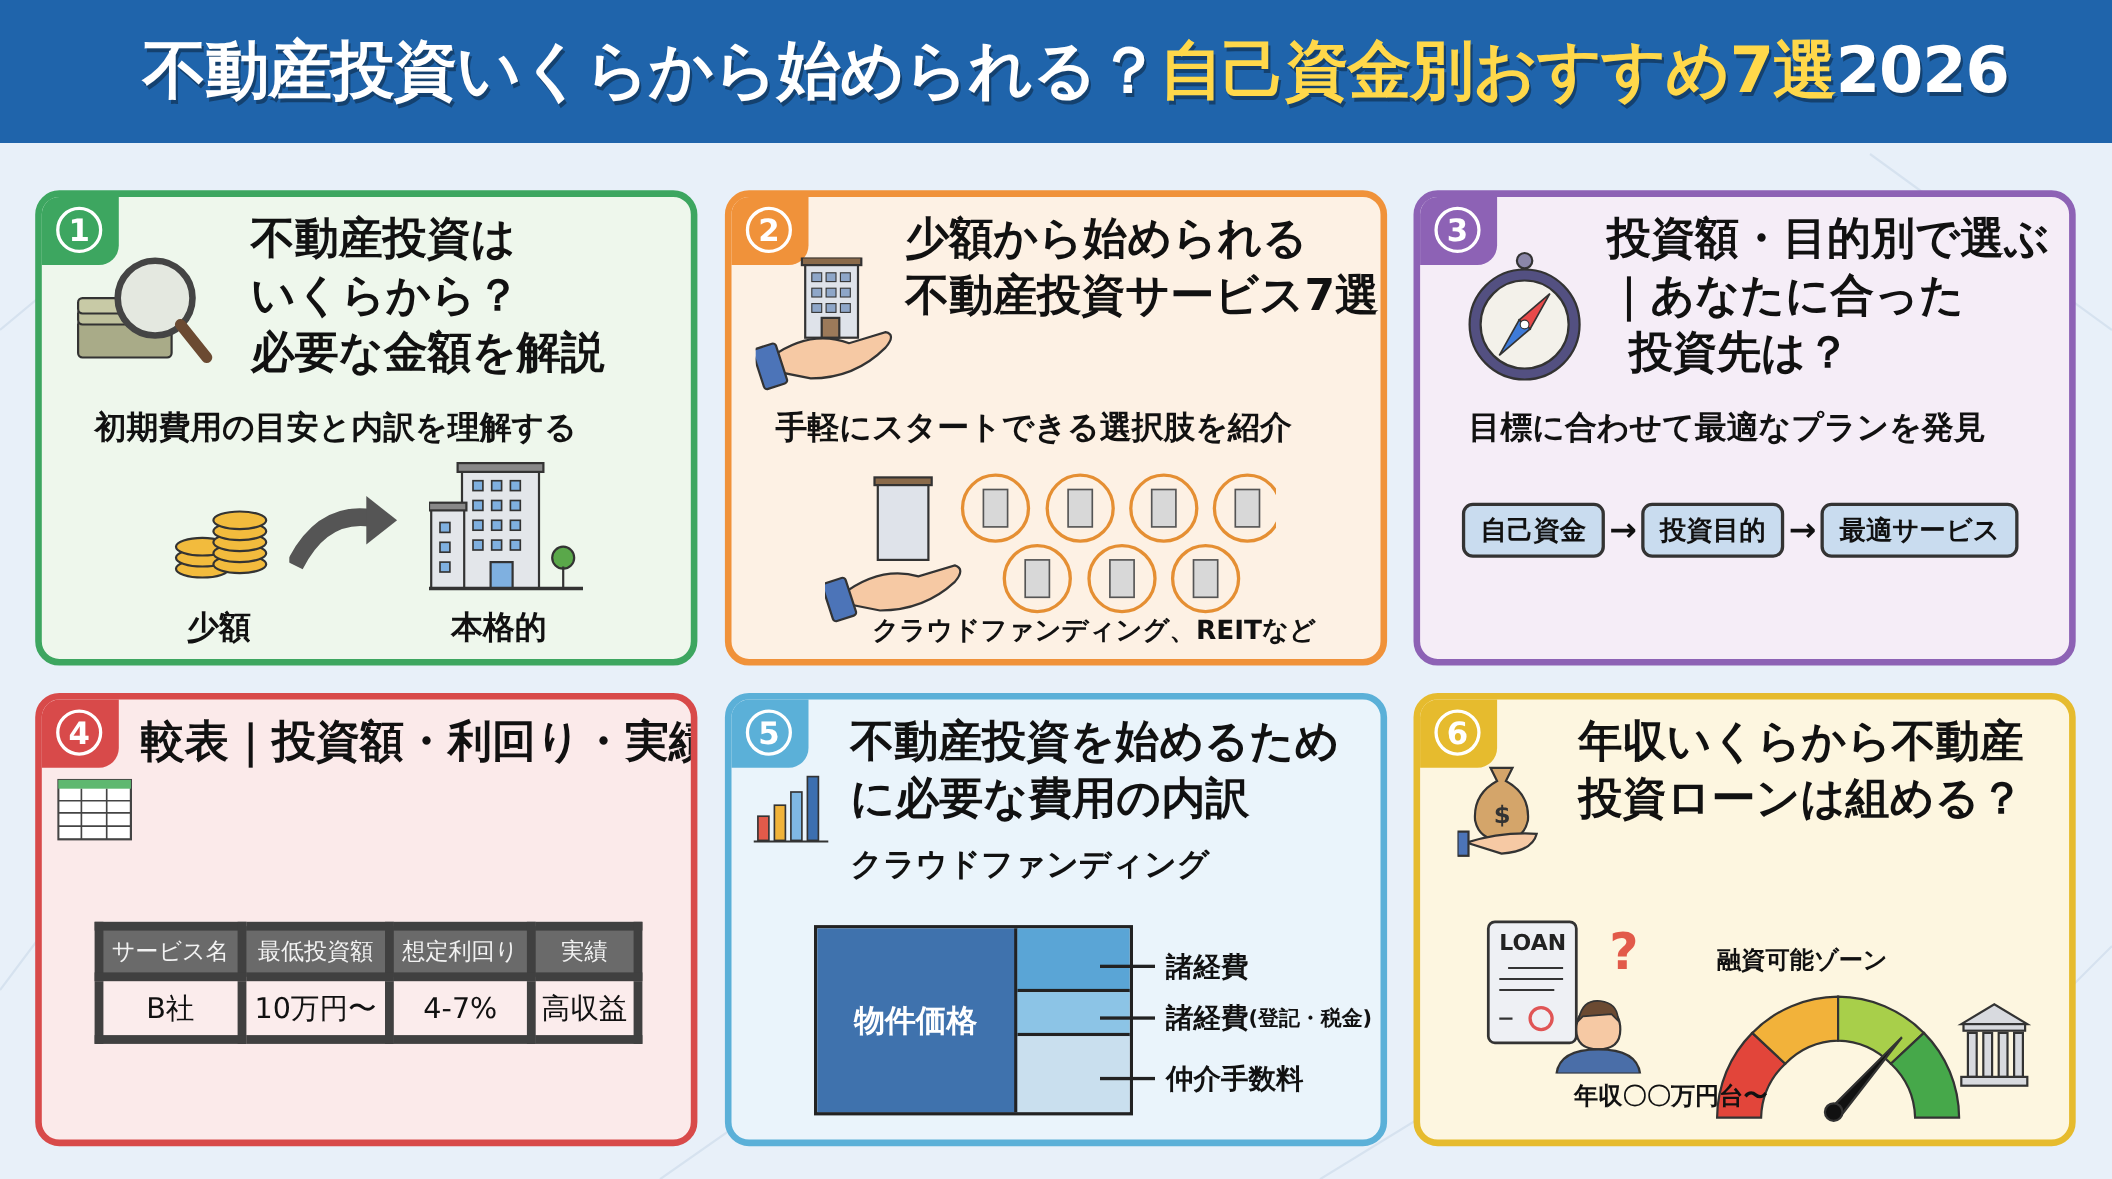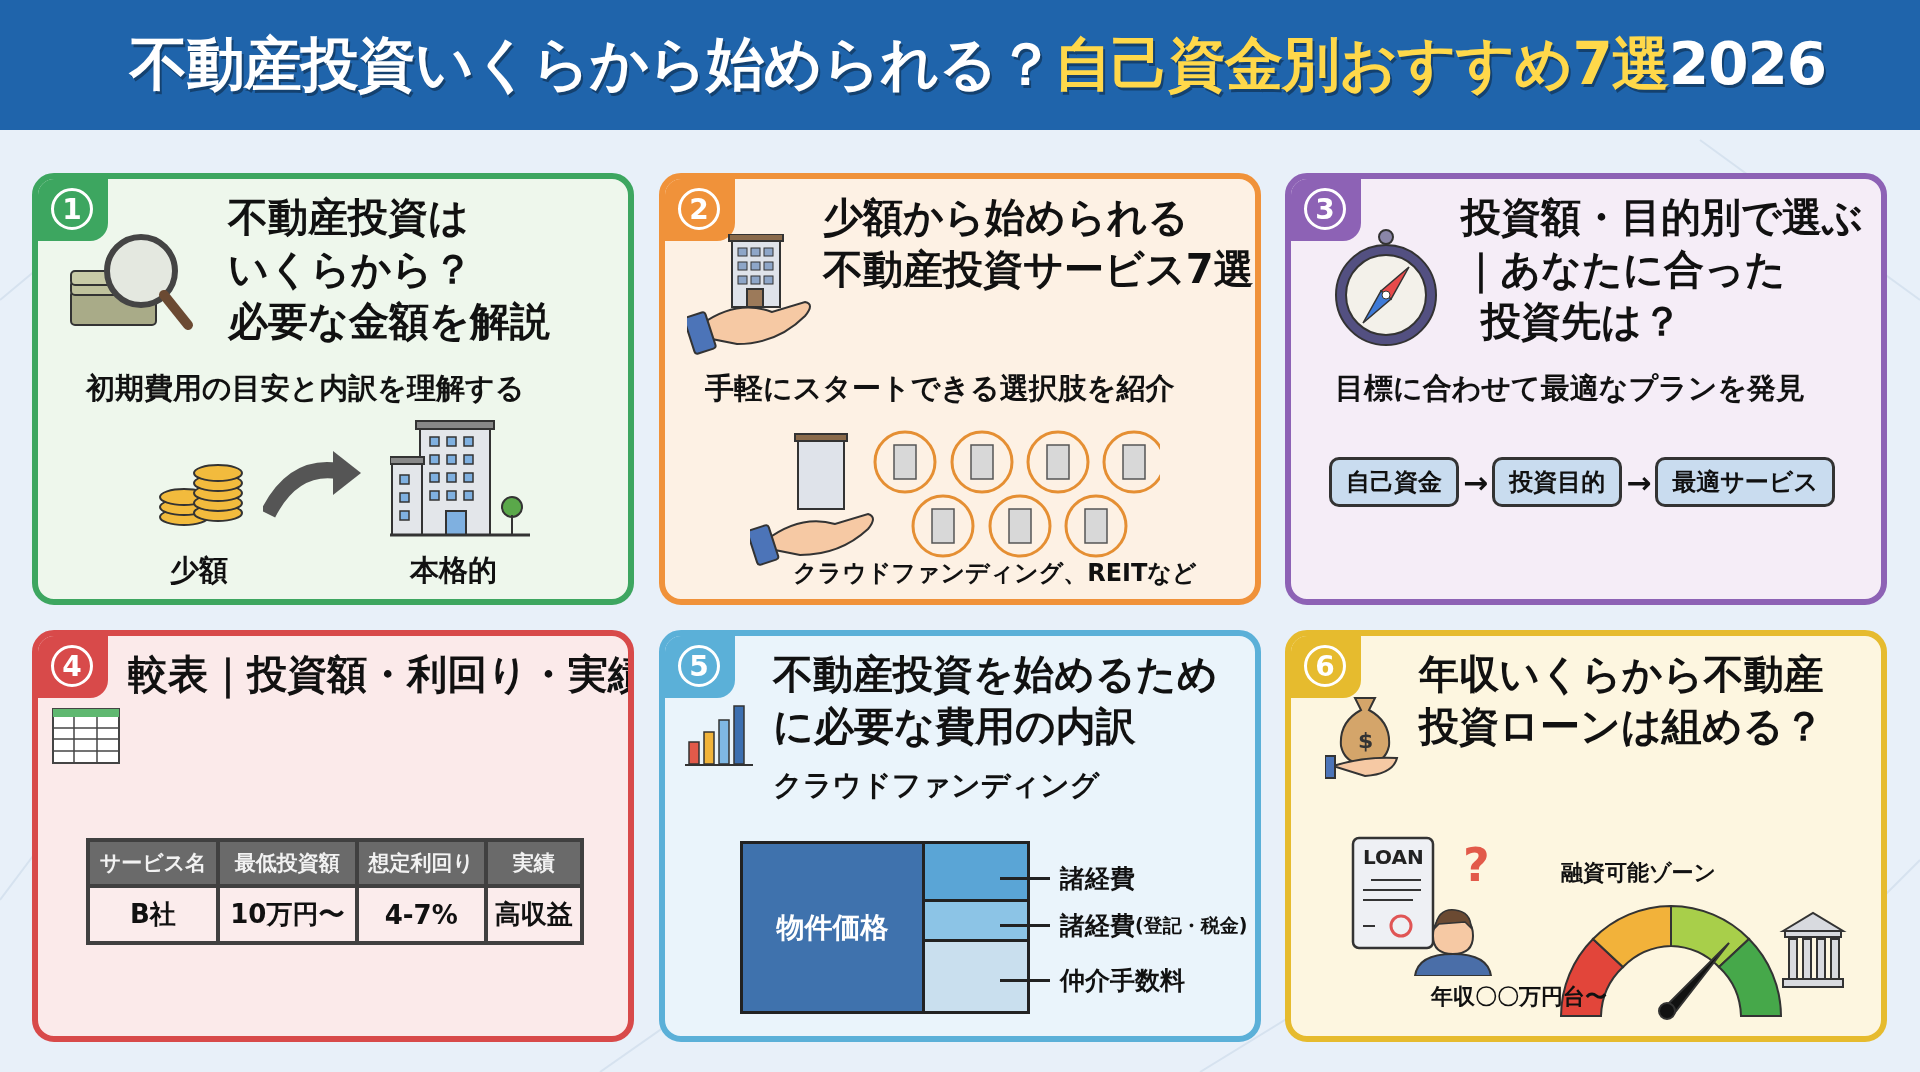--- a/index.html
+++ b/index.html
@@ -58,21 +58,21 @@
   .c6 .badge { background: #e6bb2e; }
 
   .flow { position: absolute; display: flex; align-items: center; }
   .flow .step {
     border: 3px solid #333; border-radius: 10px; background: #c9dcef;
     font-weight: bold; font-size: 24px; padding: 6px 14px; white-space: nowrap;
   }
   .flow .arrow { font-size: 30px; font-weight: bold; margin: 0 4px; }
 
   table.cmp { position: absolute; border-collapse: collapse; background: #fbecec; }
-  table.cmp th, table.cmp td { border: 4px solid #404040; text-align: center; font-weight: bold; }
+  table.cmp th, table.cmp td { border: 8px solid #404040; text-align: center; font-weight: normal; }
   table.cmp th { background: #6a6a6a; color: #f2f2f2; font-size: 21px; height: 46px; }
   table.cmp td { font-size: 26px; height: 57px; }
 
   .costbox { position: absolute; left: 75px; top: 205px; width: 290px; height: 173px; border: 3px solid #222; display: flex; }
   .costbox .main { width: 182px; background: #3f72ad; color: #fff; font-weight: bold; font-size: 28px;
     display: flex; align-items: center; justify-content: center; border-right: 3px solid #222; }
   .costbox .side { flex: 1; display: flex; flex-direction: column; }
   .costbox .side div { border-bottom: 3px solid #222; }
   .costbox .side div:last-child { border-bottom: none; }
   .costlabel { position: absolute; font-weight: bold; font-size: 25px; white-space: nowrap; display: flex; align-items: center; }
@@ -334,21 +334,21 @@
       <span>6</span>
     </div>
   <svg class="icon" style="left:34px;top:58px" width="80" height="85">
     <g stroke="#333" stroke-width="2">
       <path d="M30 4 L50 4 L44 16 Q66 28 64 52 Q60 70 40 70 Q20 70 16 52 Q14 28 36 16 Z" fill="#d4a56a"></path>
       <text x="33" y="54" font-size="22" font-weight="bold" fill="#333" stroke="none" font-family="DejaVu Sans, sans-serif">$</text>
       <path d="M8 72 Q40 62 72 64 Q68 80 40 82 Z" fill="#f6c9a4"></path>
       <rect x="0" y="62" width="10" height="22" fill="#4c74b8"></rect>
     </g>
   </svg>
-  <div class="title" style="left:128px;top:12px">
+  <div class="title" style="left:144px;top:12px">
     <div>年収いくらから不動産</div>
     <div>投資ローンは組める？</div>
   </div>
   <svg class="icon" style="left:52px;top:200px" width="170" height="140">
     <rect x="10" y="2" width="80" height="110" rx="6" fill="#eef0f4" stroke="#333" stroke-width="2.5"></rect>
     <text x="20" y="28" font-size="20" font-weight="bold" fill="#222" font-family="DejaVu Sans, sans-serif">LOAN</text>
     <g stroke="#333" stroke-width="2">
         <line x1="28" y1="44" x2="78" y2="44"></line>
         <line x1="20" y1="54" x2="78" y2="54"></line>
         <line x1="20" y1="64" x2="70" y2="64"></line>

